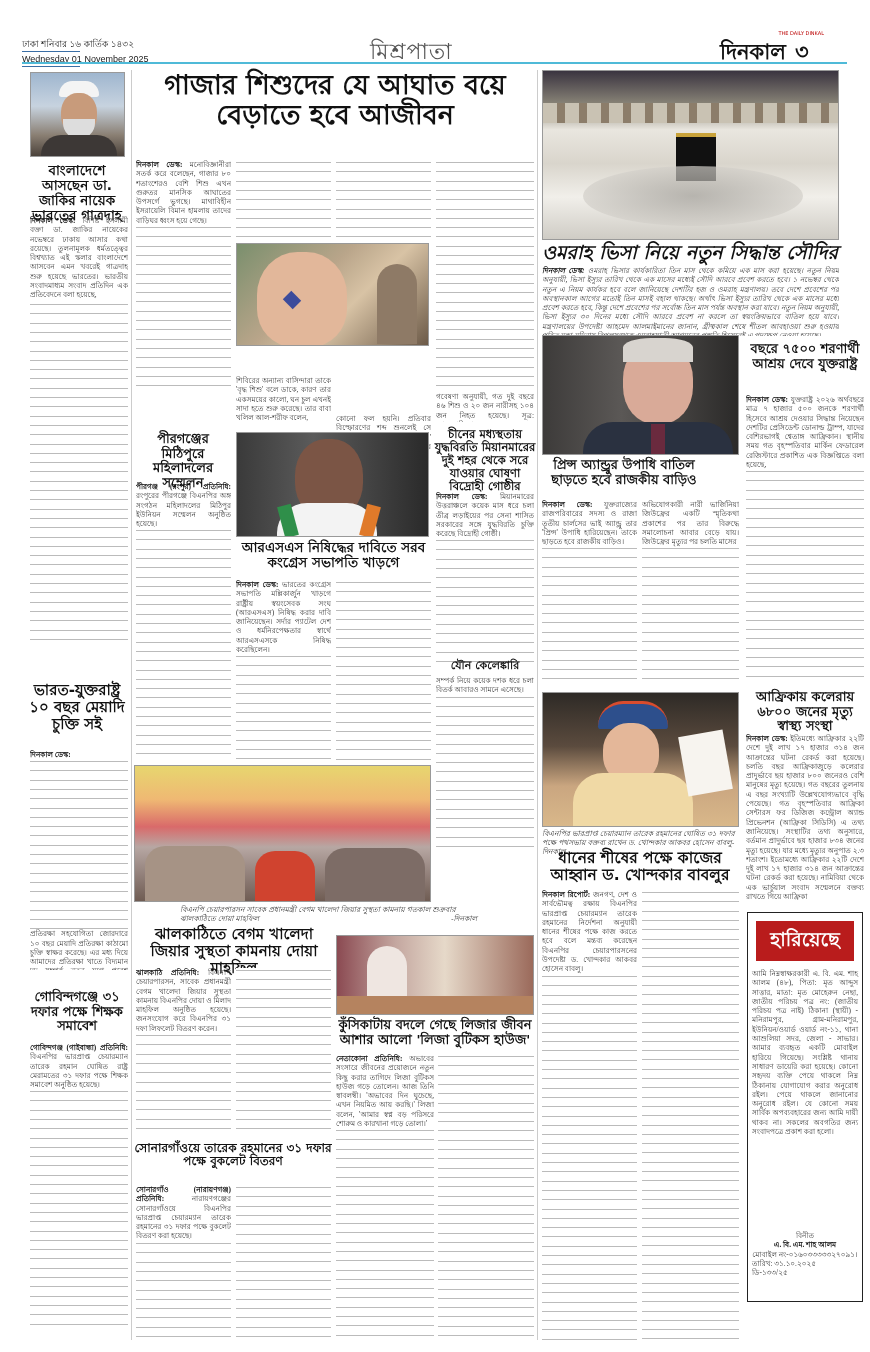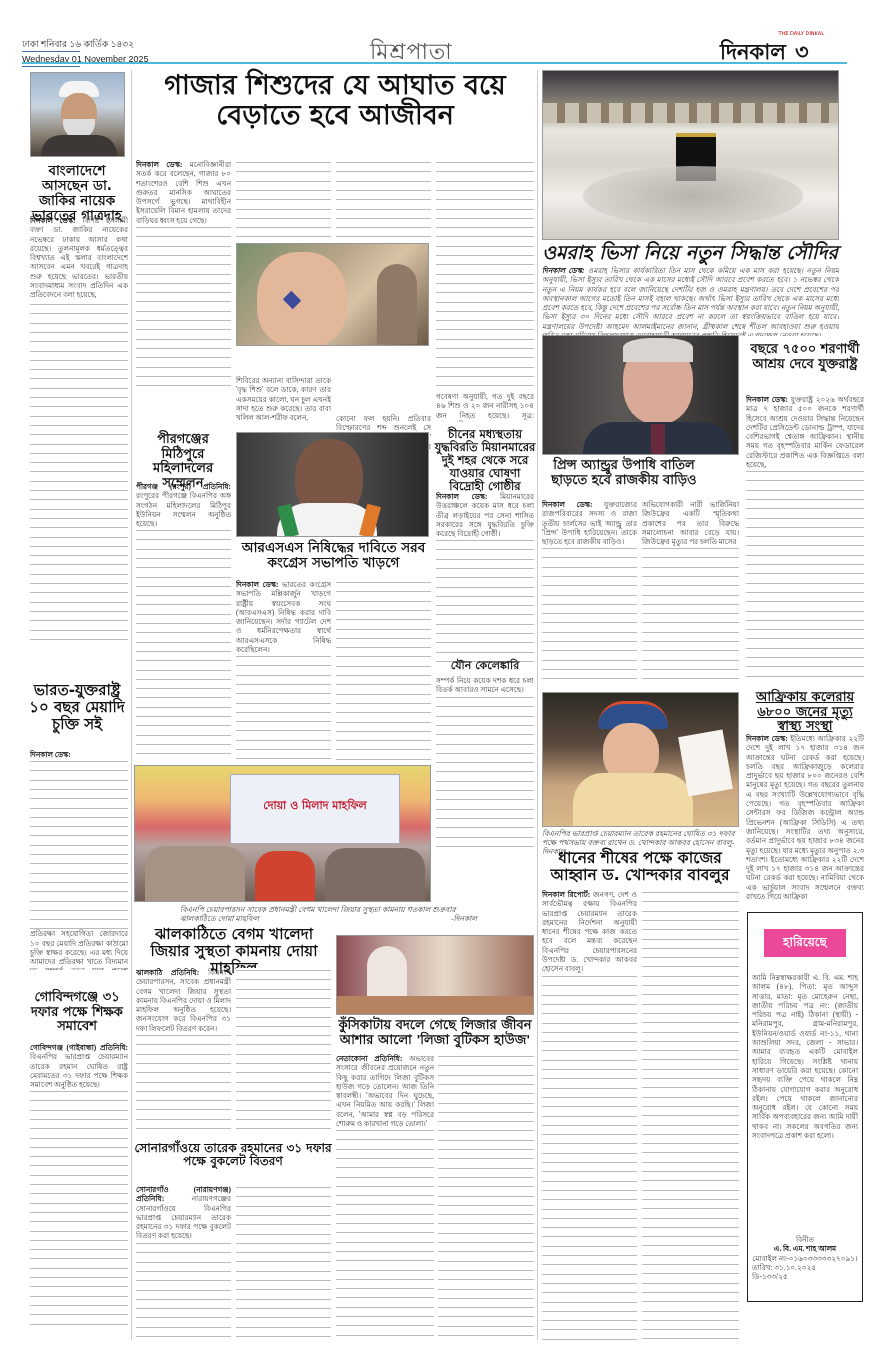--- a/index.html
+++ b/index.html
@@ -11,21 +11,21 @@
   .section-title { font-family: "DejaVu Serif", serif; font-size: 22px; color: #555; letter-spacing: 1px; }
   .logo { font-family: "DejaVu Serif", serif; font-weight: bold; color: #111; margin-top: 20px; }
   .head-line { position: absolute; left: 22px; top: 62px; width: 825px; border-top: 2px solid #4fbad8; }
   .photo { position: absolute; overflow: hidden; border: 1px solid #999; }
   .hl { font-family: "DejaVu Sans", sans-serif; font-weight: bold; color: #111; text-align: center; line-height: 1.12; }
   .txt { font-family: "Liberation Serif", serif; font-size: 7.3px; line-height: 9.3px; color: #333; text-align: justify; overflow: hidden; }
   .txt b { color: #111; }
   .cap { font-family: Liberation Sans, sans-serif; font-style: italic; font-size: 7.5px; line-height: 9px; color: #333; }
   .col-rule { position: absolute; border-left: 1px solid #ccc; }
   .lost-box { position: absolute; border: 1.5px solid #222; background: #fff; }
-  .lost-title { background: #ec4899; color: #fff; text-align: center; font-weight: bold; font-size: 12px; padding: 4px 0; margin: 16px; }
+  .lost-title { background: #b91c1c; color: #fff; text-align: center; font-weight: bold; font-size: 19px; padding: 4px 0; margin: 8px; }
   .filler { background: repeating-linear-gradient(180deg, #fff 0px, #fff 2px, #bbb 2px, #bbb 3px, #fff 3px, #fff 9.3px); }
 </style>
 </head>
 <body>
 
 <div class="abs hdr-date" style="left:22px;top:38px;">
   <div>ঢাকা শনিবার ১৬ কার্তিক ১৪৩২</div>
   <div class="rule"></div>
   <div>Wednesday 01 November 2025</div>
   <div class="rule"></div>
@@ -116,23 +116,20 @@
   <div class="filler" style="height:130px;"></div>
 </div>
 
 <div class="abs hl" style="left:436px;top:660px;width:98px;font-size:11px;">যৌন কেলেঙ্কারি</div>
 <div class="abs txt" style="left:436px;top:676px;width:98px;height:180px;">
   <span>সম্পর্ক নিয়ে কয়েক দশক ধরে চলা বিতর্ক আবারও সামনে এসেছে।</span>
   <div class="filler" style="height:160px;"></div>
 </div>
 
 <div class="photo" style="left:134px;top:765px;width:297px;height:137px;background:linear-gradient(180deg,#e7d66f 0%,#efb873 25%,#d96a6a 45%,#b7a7a3 60%,#6f5c53 100%);">
-  <div style="position:absolute;left:95px;top:8px;width:170px;height:70px;background:#eef0f7;border:1px solid #aab;">
-    <div style="text-align:center;margin-top:22px;color:#c0162b;font-weight:bold;font-size:11px;">দোয়া ও মিলাদ মাহফিল</div>
-  </div>
   <div style="position:absolute;left:120px;top:85px;width:60px;height:52px;background:#d0432f;border-radius:20px 20px 0 0;"></div>
   <div style="position:absolute;left:10px;top:80px;width:100px;height:57px;background:#a69385;border-radius:20px 20px 0 0;"></div>
   <div style="position:absolute;left:190px;top:82px;width:100px;height:55px;background:#7d6c66;border-radius:20px 20px 0 0;"></div>
 </div>
 <div class="abs cap" style="left:134px;top:905px;width:297px;margin-left:46px;">
   <span>বিএনপি চেয়ারপারসন সাবেক প্রধানমন্ত্রী বেগম খালেদা জিয়ার সুস্থতা কামনায় গতকাল শুক্রবার ঝালকাঠিতে দোয়া মাহফিল</span>
   <span style="float:right;">-দিনকাল</span>
 </div>
 <div class="abs hl" style="left:134px;top:926px;width:200px;font-size:15px;">ঝালকাঠিতে বেগম খালেদা জিয়ার সুস্থতা কামনায় দোয়া মাহফিল</div>
 <div class="abs txt" style="left:136px;top:968px;width:95px;height:168px;">
@@ -212,21 +209,21 @@
 </div>
 <div class="abs cap" style="left:542px;top:829px;width:197px;">বিএনপির ভারপ্রাপ্ত চেয়ারম্যান তারেক রহমানের ঘোষিত ৩১ দফার পক্ষে পথসভায় বক্তব্য রাখেন ড. খোন্দকার আকবর হোসেন বাবলু-দিনকাল</div>
 <div class="abs hl" style="left:538px;top:850px;width:204px;font-size:15.5px;">ধানের শীষের পক্ষে কাজের আহ্বান ড. খোন্দকার বাবলুর</div>
 <div class="abs txt" style="left:542px;top:890px;width:95px;height:450px;">
   <b>দিনকাল রিপোর্ট:</b>
   <span>জনগণ, দেশ ও সার্বভৌমত্ব রক্ষায় বিএনপির ভারপ্রাপ্ত চেয়ারম্যান তারেক রহমানের নির্দেশনা অনুযায়ী ধানের শীষের পক্ষে কাজ করতে হবে বলে মন্তব্য করেছেন বিএনপির চেয়ারপারসনের উপদেষ্টা ড. খোন্দকার আকবর হোসেন বাবলু।</span>
   <div class="filler" style="height:400px;"></div>
 </div>
 <div class="abs txt filler" style="left:642px;top:890px;width:97px;height:450px;"></div>
 
-<div class="abs hl" style="left:745px;top:690px;width:120px;font-size:13px;text-decoration:underline;">আফ্রিকায় কলেরায় ৬৮০০ জনের মৃত্যু স্বাস্থ্য সংস্থা</div>
+<div class="abs hl" style="left:745px;top:690px;width:120px;font-size:13px;">আফ্রিকায় কলেরায় ৬৮০০ জনের মৃত্যু স্বাস্থ্য সংস্থা</div>
 <div class="abs txt" style="left:746px;top:734px;width:118px;height:172px;">
   <b>দিনকাল ডেস্ক:</b>
   <span>ইতিমধ্যে আফ্রিকার ২২টি দেশে দুই লাখ ১৭ হাজার ৩১৪ জন আক্রান্তের ঘটনা রেকর্ড করা হয়েছে। চলতি বছর আফ্রিকাজুড়ে কলেরার প্রাদুর্ভাবে ছয় হাজার ৮০০ জনেরও বেশি মানুষের মৃত্যু হয়েছে। গত বছরের তুলনায় এ বছর সংখ্যাটি উল্লেখযোগ্যভাবে বৃদ্ধি পেয়েছে। গত বৃহস্পতিবার আফ্রিকা সেন্টারস ফর ডিজিজ কন্ট্রোল অ্যান্ড প্রিভেনশন (আফ্রিকা সিডিসি) এ তথ্য জানিয়েছে। সংস্থাটির তথ্য অনুসারে, বর্তমান প্রাদুর্ভাবে ছয় হাজার ৮৩৪ জনের মৃত্যু হয়েছে। যার মধ্যে মৃত্যুর অনুপাত ২.৩ শতাংশ। ইতোমধ্যে আফ্রিকার ২২টি দেশে দুই লাখ ১৭ হাজার ৩১৪ জন আক্রান্তের ঘটনা রেকর্ড করা হয়েছে। নামিবিয়া থেকে এক ভার্চুয়াল সংবাদ সম্মেলনে বক্তব্য রাখতে গিয়ে আফ্রিকা</span>
 </div>
 
 <div class="lost-box" style="left:747px;top:912px;width:116px;height:390px;">
   <div class="lost-title">হারিয়েছে</div>
   <div class="txt" style="padding:0 4px;height:262px;">আমি নিম্নস্বাক্ষরকারী এ. বি. এম. শাহ আলম (৪৮), পিতা: মৃত আব্দুস সাত্তার, মাতা: মৃত মোহেরুন নেছা, জাতীয় পরিচয় পত্র নং: (জাতীয় পরিচয় পত্র নাই) ঠিকানা (স্থায়ী) - মনিরামপুর, গ্রাম-মনিরামপুর, ইউনিয়ন/ওয়ার্ড ওয়ার্ড নং-১১, থানা আশুলিয়া সদর, জেলা - সাভার। আমার ব্যবহৃত একটি মোবাইল হারিয়ে গিয়েছে। সংশ্লিষ্ট থানায় সাধারণ ডায়েরি করা হয়েছে। কোনো সহৃদয় ব্যক্তি পেয়ে থাকলে নিম্ন ঠিকানায় যোগাযোগ করার অনুরোধ রইল। পেয়ে থাকলে জানানোর অনুরোধ রইল। যে কোনো সময় সার্বিক অপব্যবহারের জন্য আমি দায়ী থাকব না। সকলের অবগতির জন্য সংবাদপত্রে প্রকাশ করা হলো।</div>
   <div class="txt" style="text-align:center;">বিনীত</div>
   <div class="txt" style="text-align:center;font-weight:bold;color:#111;">এ. বি. এম. শাহ আলম</div>

